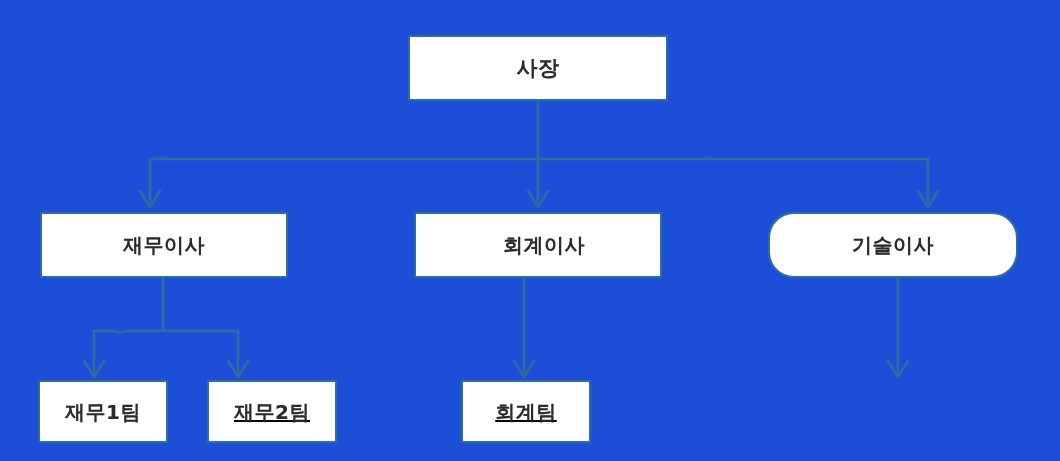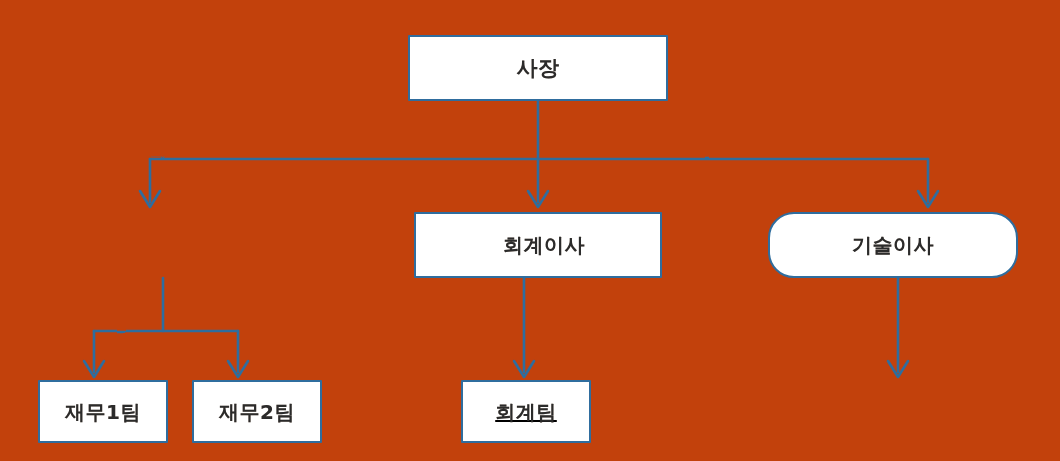--- a/index.html
+++ b/index.html
@@ -7,21 +7,21 @@
     padding: 0;
     background: #ffffff;
   }
   body {
     font-family: "DejaVu Sans", "Liberation Sans", sans-serif;
   }
   #org-chart {
     position: relative;
     width: 1060px;
     height: 461px;
-    background: #c2410c;
+    background: #1d4ed8;
     overflow: hidden;
   }
   #chart-svg {
     position: absolute;
     left: 0;
     top: 0;
     width: 1060px;
     height: 461px;
   }
   .node-box {
@@ -89,34 +89,37 @@
 
       <path d="M898,278 L898,372"></path>
       <path d="M888,361 L898,377 L908,361"></path>
     </g>
   </svg>
 
   <div class="node-box lvl1" style="left:408px; top:35px; width:260px; height:66px;">
     <span class="node-label">사장</span>
   </div>
 
+  <div class="node-box lvl2" style="left:40px; top:212px; width:248px; height:66px;">
+    <span class="node-label">재무이사</span>
+  </div>
 
   <div class="node-box lvl2" style="left:414px; top:212px; width:248px; height:66px;padding-left:12px;">
     <span class="node-label">회계이사</span>
   </div>
 
   <div class="node-box lvl2" style="left:768px; top:212px; width:250px; height:66px;border-radius:26px;">
     <span class="node-label">기술이사</span>
   </div>
 
   <div class="node-box lvl3" style="left:38px; top:380px; width:130px; height:63px;">
     <span class="node-label">재무1팀</span>
   </div>
 
-  <div class="node-box lvl3" style="left:192px; top:380px; width:130px; height:63px;">
+  <div class="node-box lvl3" style="left:207px; top:380px; width:130px; height:63px;text-decoration:underline;">
     <span class="node-label">재무2팀</span>
   </div>
 
   <div class="node-box lvl3" style="left:461px; top:380px; width:130px; height:63px;text-decoration:underline;">
     <span class="node-label">회계팀</span>
   </div>
 
 
 </div>
 

